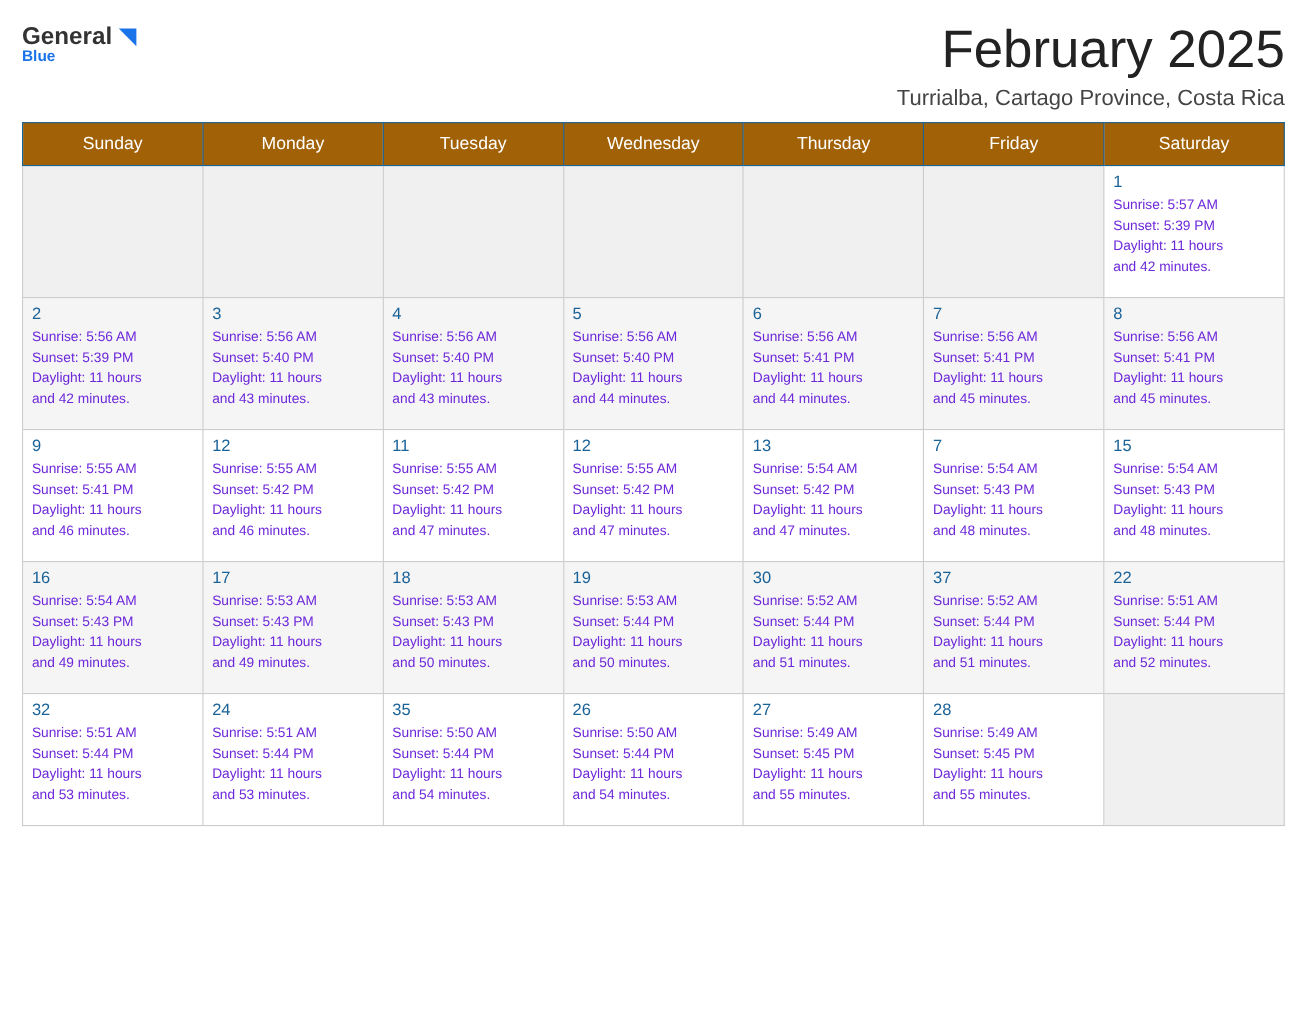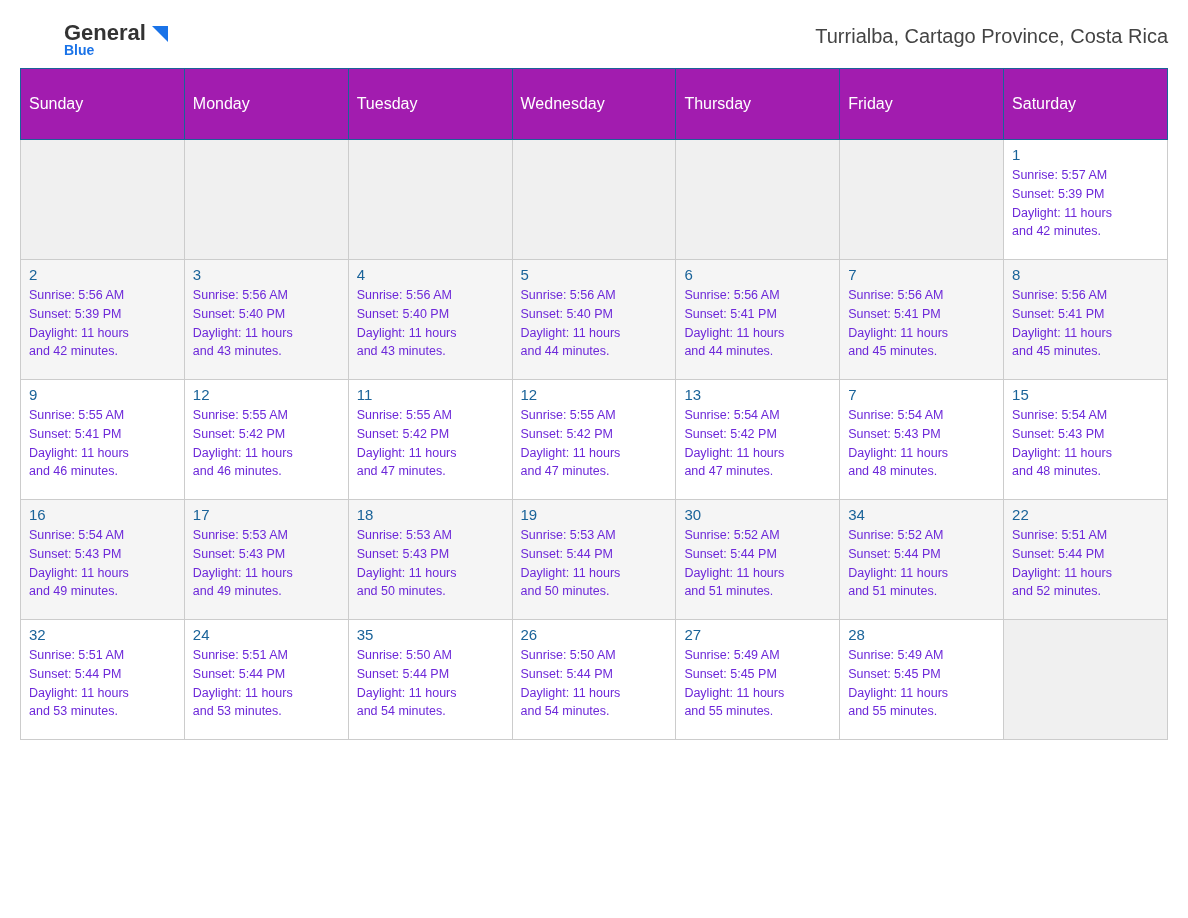--- a/index.html
+++ b/index.html
@@ -8,21 +8,20 @@
       background: #fff;
       width: 1188px;
       min-height: 918px;
       padding: 20px;
     }
     .header {
       display: flex;
       justify-content: space-between;
       align-items: flex-start;
       margin-bottom: 10px;
-      margin-left: 44px;
     }
     .logo {
       display: flex;
       flex-direction: column;
       align-items: flex-start;
     }
     .logo-general {
       font-size: 22px;
       font-weight: bold;
       color: #333;
@@ -46,24 +45,24 @@
       font-size: 20px;
       color: #444;
       margin-top: 5px;
     }
     .calendar-table {
       width: 100%;
       border-collapse: collapse;
       table-layout: fixed;
     }
     .calendar-table th {
-      background-color: #a21caf;
+      background-color: #a16207;
       color: #fff;
-      padding: 26px 8px;
-      text-align: left;
+      padding: 10px 8px;
+      text-align: center;
       font-size: 16px;
       font-weight: normal;
       border: 1px solid #1a6399;
     }
     .calendar-table td {
       vertical-align: top;
       border: 1px solid #ccc;
       padding: 6px 8px;
       height: 120px;
       background: #fff;
@@ -110,20 +109,21 @@
         <svg width="22" height="22" viewBox="0 0 22 22">
           <polygon points="4,4 20,4 20,20" fill="#1a73e8"></polygon>
         </svg>
       </span>
     </div>
     <div class="logo-row2">
       <span class="logo-blue-text">Blue</span>
     </div>
   </div>
   <div class="title-section">
+    <div class="month-title">February 2025</div>
     <div class="location">Turrialba, Cartago Province, Costa Rica</div>
   </div>
 </div>
 
 <table class="calendar-table">
   <thead>
     <tr>
     <th>Sunday</th>
         <th>Monday</th>
         <th>Tuesday</th>
@@ -221,21 +221,21 @@
         </td>
         <td>
           <span class="day-number">19</span>
           <div class="day-info">Sunrise: 5:53 AM<br>Sunset: 5:44 PM<br>Daylight: 11 hours<br>and 50 minutes.</div>
         </td>
         <td>
           <span class="day-number">30</span>
           <div class="day-info">Sunrise: 5:52 AM<br>Sunset: 5:44 PM<br>Daylight: 11 hours<br>and 51 minutes.</div>
         </td>
         <td>
-          <span class="day-number">34</span>
+          <span class="day-number">37</span>
           <div class="day-info">Sunrise: 5:52 AM<br>Sunset: 5:44 PM<br>Daylight: 11 hours<br>and 51 minutes.</div>
         </td>
         <td>
           <span class="day-number">22</span>
           <div class="day-info">Sunrise: 5:51 AM<br>Sunset: 5:44 PM<br>Daylight: 11 hours<br>and 52 minutes.</div>
         </td>
       </tr>
       <tr>
         <td>
           <span class="day-number">32</span>

